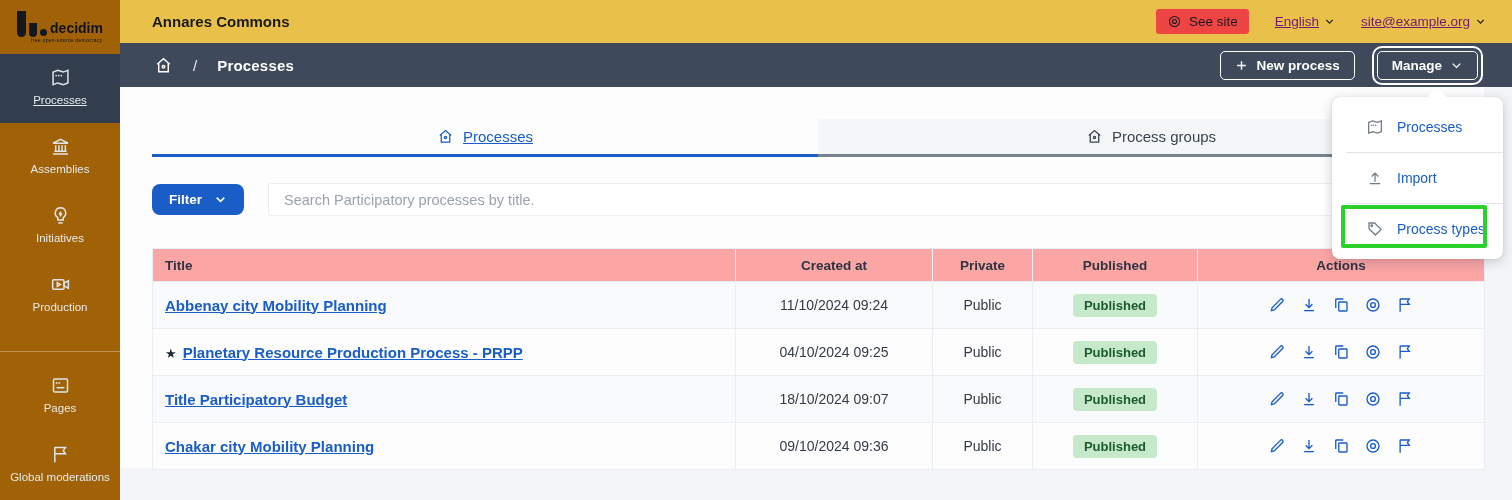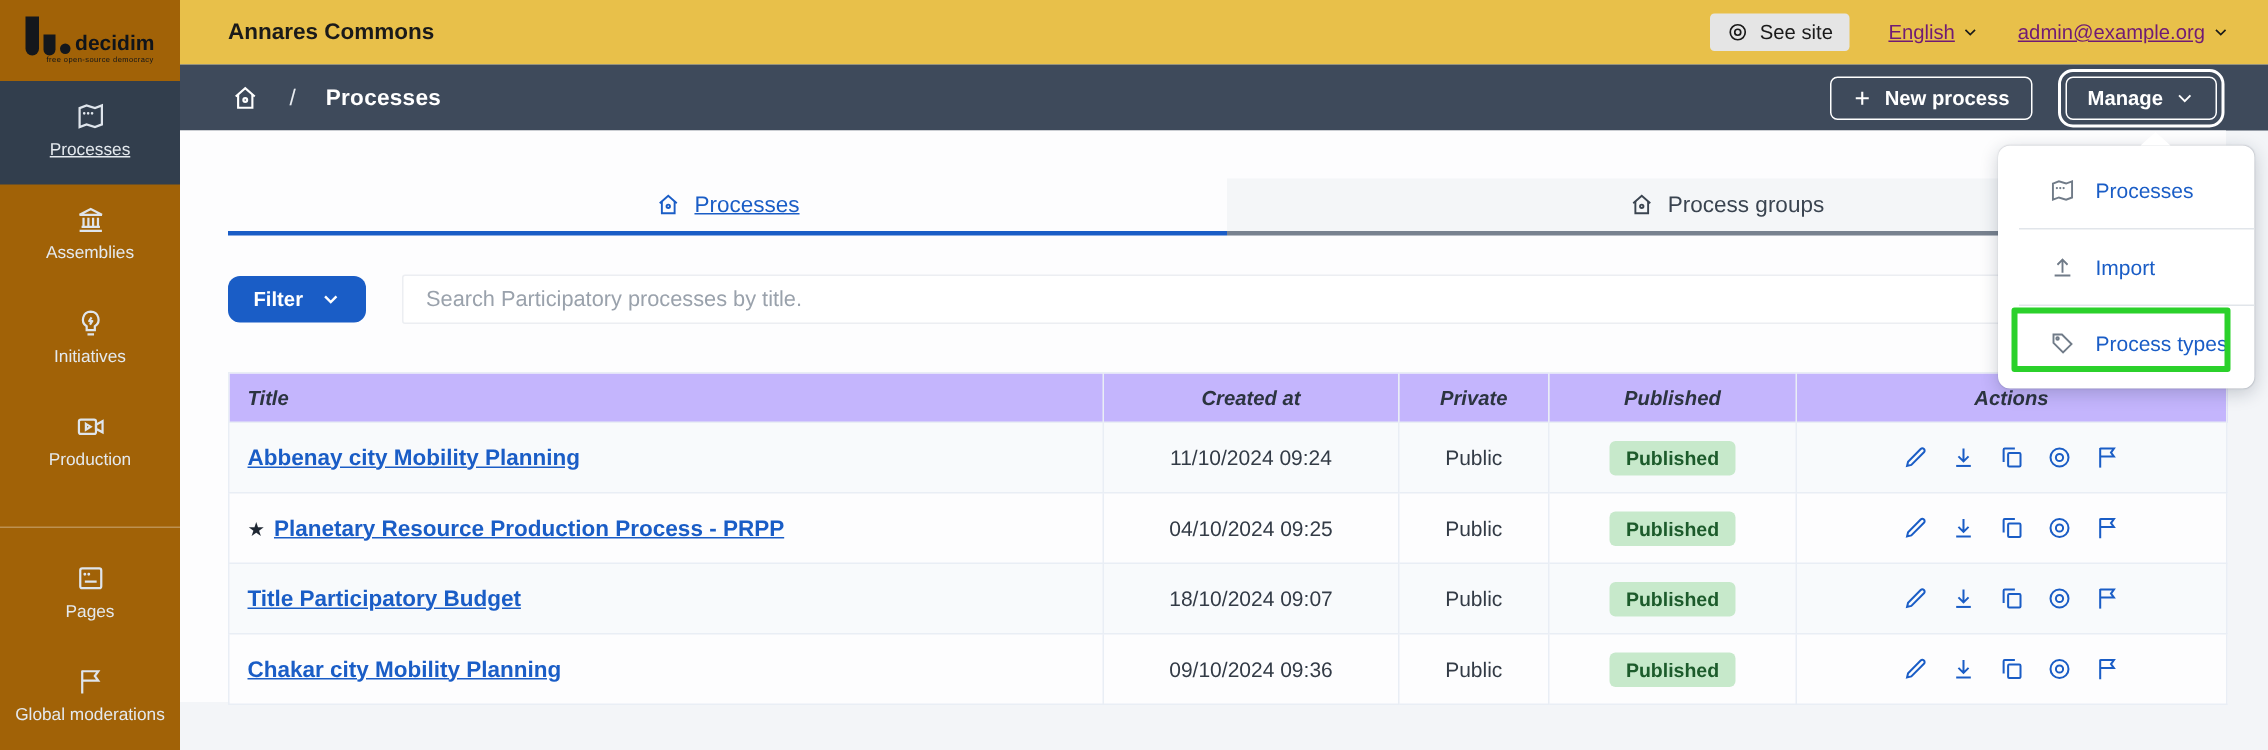--- a/index.html
+++ b/index.html
@@ -38,21 +38,21 @@
   .side-divider { border-top: 1px solid rgba(255,255,255,.3); margin: 22px 0 10px; }
 
   
   .topbar {
     position: absolute; left: 120px; top: 0; width: 1392px; height: 43px;
     background: #e8c04a; display: flex; align-items: center; padding: 0 26px 0 32px;
   }
   .topbar-title { font-size: 15px; font-weight: bold; color: #1a1a1a; }
   .topbar-right { margin-left: auto; display: flex; align-items: center; gap: 26px; }
   .see-site {
-    display: flex; align-items: center; gap: 7px; background: #e5e5e5;
+    display: flex; align-items: center; gap: 7px; background: #ef4444;
     padding: 5px 11px; border-radius: 3px; font-size: 13.5px; color: #1a1a1a; cursor: pointer;
   }
   .see-site svg { width: 15px; height: 15px; stroke: #1a1a1a; }
   .top-link {
     display: flex; align-items: center; gap: 5px; font-size: 13.5px; color: #701a75;
     cursor: pointer;
   }
   .top-link .lbl { text-decoration: underline; }
   .top-link svg { width: 11px; height: 11px; stroke: #1a1a1a; }
 
@@ -103,22 +103,22 @@
     padding: 0 15px; font-size: 14.5px; font-family: inherit; color: #2c3440; background: #fff;
   }
   .search-input::placeholder { color: #9aa2ac; }
 
   .proc-table {
     position: absolute; left: 32px; top: 161px; width: 1332px;
     border-collapse: collapse; table-layout: fixed; font-size: 14px;
   }
   .proc-table th, .proc-table td { border: 1px solid #e9eef5; }
   .proc-table th {
-    background: #c4b5fd; font-size: 13.5px; font-weight: bold; color: #2c3440;
-    height: 33px; padding: 4px 12px; text-align: center; font-style: italic;
+    background: #fca5a5; font-size: 13.5px; font-weight: bold; color: #2c3440;
+    height: 33px; padding: 4px 12px; text-align: center;
   }
   .proc-table th.col-title { text-align: left; }
   .proc-table td { height: 47px; padding: 4px 12px; text-align: center; color: #333b46; }
   .proc-table td.cell-title { text-align: left; }
   .proc-table tr.row-odd td { background: #f8fafc; }
   .proc-table tr.row-even td { background: #fdfdfe; }
   .title-link { color: #1a5dc6; font-weight: bold; font-size: 15px; text-decoration: underline; cursor: pointer; }
   .star { color: #1f2733; font-size: 13px; margin-right: 6px; text-decoration: none; display: inline-block; }
   .badge {
     display: inline-block; background: #c7e9cb; color: #1c5b2b; font-weight: bold;
@@ -227,21 +227,21 @@
         </svg>
       <span>See site</span>
     </div>
     <div class="top-link">
       <span class="lbl">English</span>
       <svg viewBox="0 0 24 24" fill="none" stroke-width="2.4">
           <path d="M5 8.5l7 7 7-7"></path>
         </svg>
     </div>
     <div class="top-link">
-      <span class="lbl">admin@example.org</span>
+      <span class="lbl">site@example.org</span>
       <svg viewBox="0 0 24 24" fill="none" stroke-width="2.4">
           <path d="M5 8.5l7 7 7-7"></path>
         </svg>
     </div>
   </div>
 </header>
 
 <div class="subheader">
   <span class="home-btn">
     <svg viewBox="0 0 24 24" fill="none" stroke-width="1.8">

